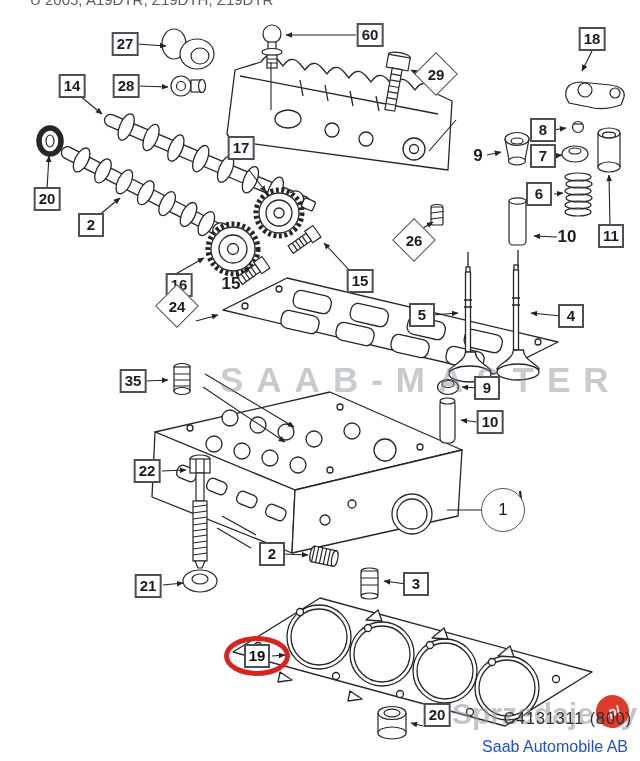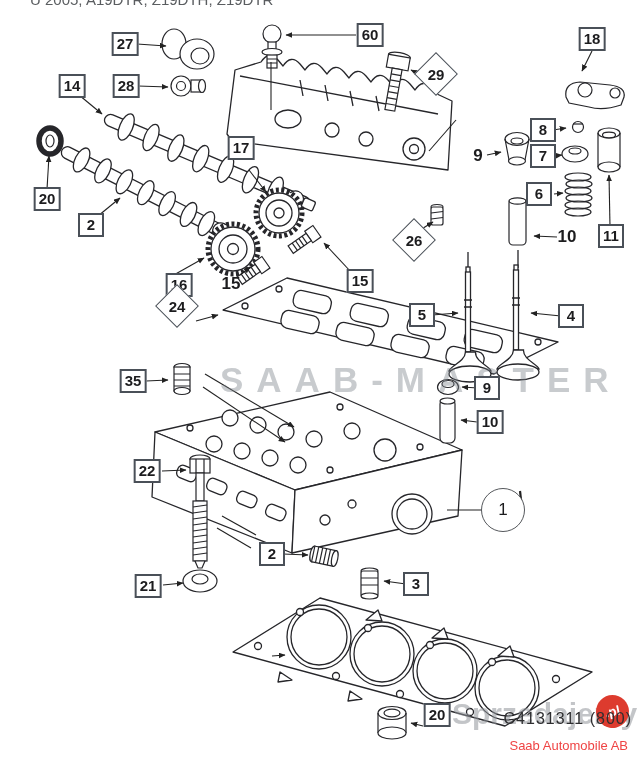--- a/index.html
+++ b/index.html
@@ -26,21 +26,21 @@
   
   .wm-center{position:absolute;left:220px;top:360px;font-size:35px;font-weight:800;letter-spacing:13px;
           color:rgba(125,130,138,0.42);z-index:20;white-space:nowrap;}
   .wm-market{position:absolute;left:452px;top:697px;font-size:30px;font-weight:800;
           color:rgba(145,150,155,0.55);z-index:20;white-space:nowrap;}
   .wm-badge{position:absolute;left:596px;top:695px;width:33px;height:33px;background:#dd3b2e;
           border-radius:50%;color:#fff;font-size:13px;font-weight:700;display:flex;align-items:center;
           justify-content:center;transform:rotate(-12deg);z-index:21;}
   .fig-code{position:absolute;right:8px;top:710px;font-size:16px;color:#2e2e30;z-index:22;
           letter-spacing:1px;white-space:nowrap;}
-  .company{position:absolute;right:12px;top:738px;font-size:13px;color:#ef4444;z-index:22;white-space:nowrap;}
+  .company{position:absolute;right:12px;top:738px;font-size:16px;color:#1d4ed8;z-index:22;white-space:nowrap;}
 </style>
 </head>
 <body>
 
 <div class="page">
 
   <div class="hdr">Ü 2005, A19DTR, Z19DTH, Z19DTR</div>
 
   <svg class="art" width="640" height="761" viewBox="0 0 640 761">
     <defs>
@@ -383,15 +383,18 @@
   <div class="co co-box" style="left:539px;top:194px">6</div>
   <div class="co co-plain" style="left:567px;top:237px">10</div>
   <div class="co co-box" style="left:611px;top:236px">11</div>
   <div class="co co-box" style="left:422px;top:315px">5</div>
   <div class="co co-box" style="left:571px;top:316px">4</div>
   <div class="co co-box" style="left:487px;top:388px">9</div>
   <div class="co co-box" style="left:490px;top:422px">10</div>
   <div class="co co-circle" style="left:503px;top:510px">1</div>
   <div class="co co-box" style="left:272px;top:554px">2</div>
   <div class="co co-box" style="left:416px;top:584px">3</div>
+  <div class="co-hl">
+    <div class="co-box">19</div>
+  </div>
   <div class="co co-box" style="left:437px;top:715px">20</div>
 
 </div>
 
 </body></html>

